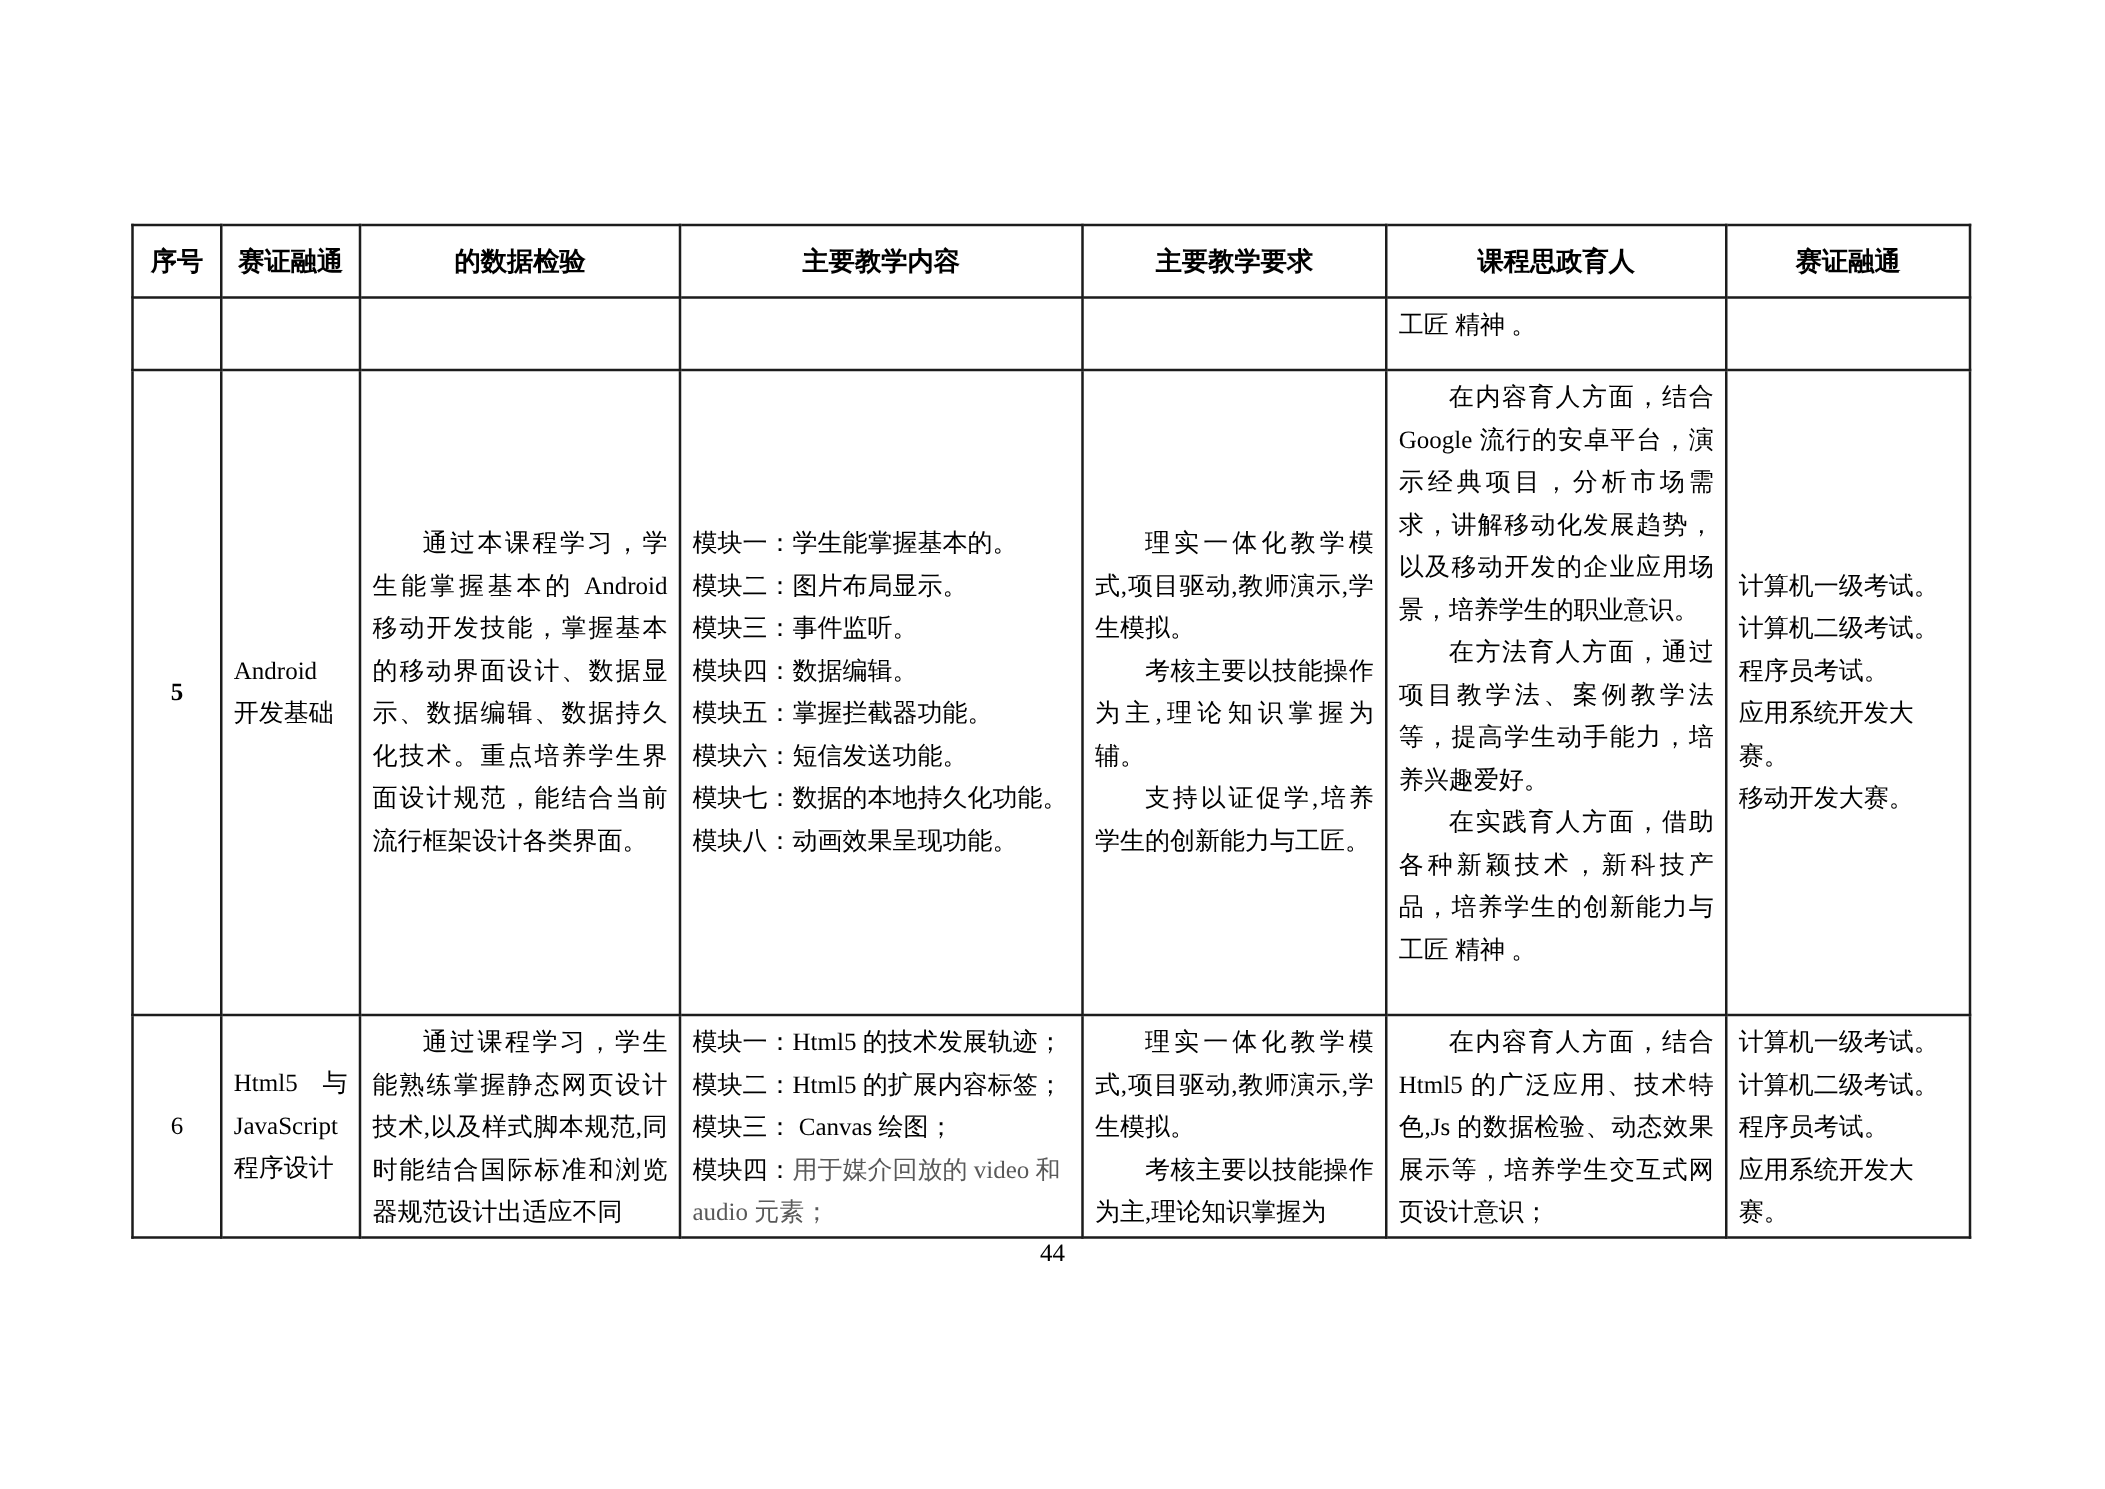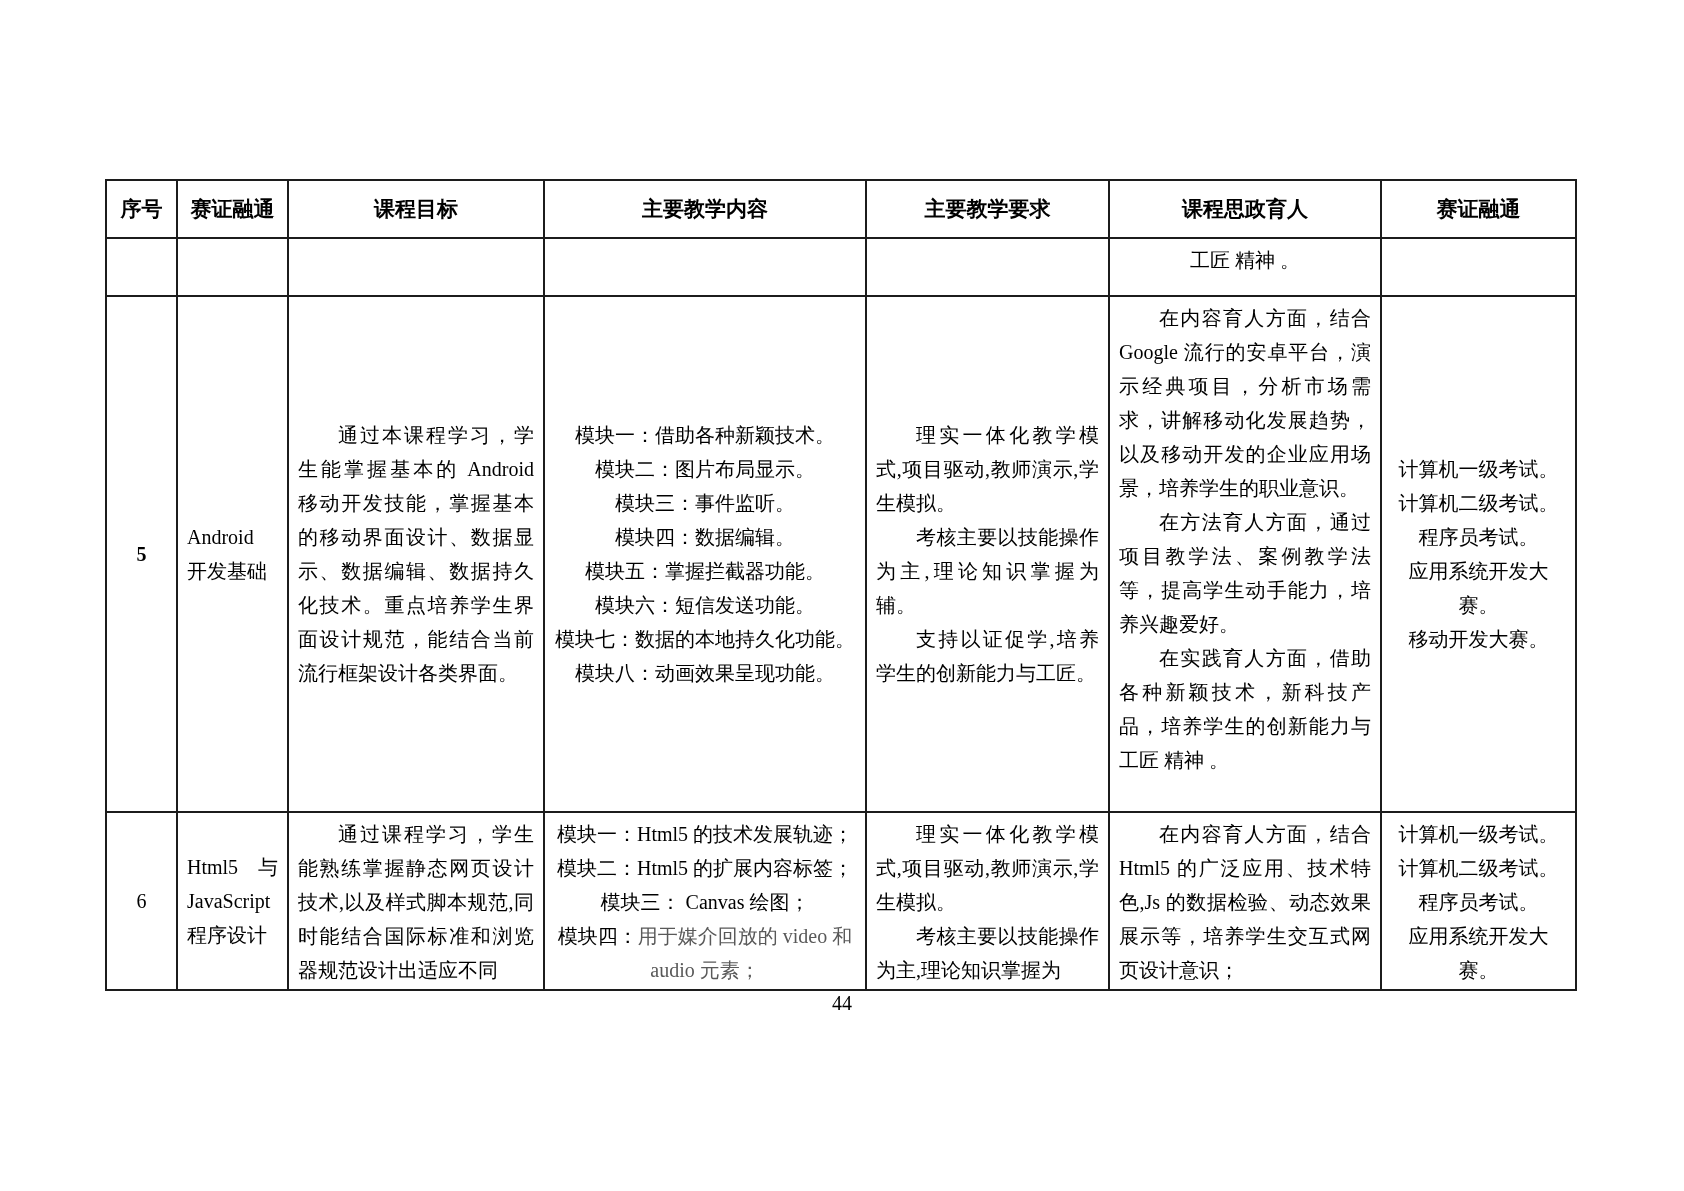--- a/index.html
+++ b/index.html
@@ -33,21 +33,21 @@
     height:52px;
     padding:2px 4px;
   }
   tr.carryover-row td { height:50px; vertical-align:top; }
   tr.row-5 td { height:508px; }
   tr.row-6 td { height:165px;margin-top:44px; }
   td.cell-num { text-align:center; }
   td.cell-num.bold { font-weight:bold; }
   td.cell-name { text-align:justify; }
   .para { margin:0; text-indent:2em; text-align:justify; }
-  .line { margin:0; text-align:center; }
+  .line { margin:0; text-align:left; }
   td.top-align { vertical-align:top; padding-top:4px; }
   .gray-text { color:#595959; }
   .pageno {
     position:absolute;
     left:0; right:0; top:992px;
     text-align:center;
     font-size:20px;
   }
 </style>
 </head>
@@ -63,21 +63,21 @@
       <col style="width:322px">
       <col style="width:243px">
       <col style="width:272px">
       <col style="width:195px">
     </colgroup>
 
     <tbody>
         <tr class="header-row">
       <th>序号</th>
       <th>赛证融通</th>
-      <th>课程目标</th>
+      <th>的数据检验</th>
       <th>主要教学内容</th>
       <th>主要教学要求</th>
       <th>课程思政育人</th>
       <th>赛证融通</th>
     </tr>
 
     <tr class="carryover-row">
       <td></td>
       <td></td>
       <td></td>
@@ -89,21 +89,21 @@
       <td></td>
     </tr>
 
     <tr class="row-5">
       <td class="cell-num bold">5</td>
       <td class="cell-name">Android 开发基础</td>
       <td>
         <p class="para">通过本课程学习，学生能掌握基本的 Android 移动开发技能，掌握基本的移动界面设计、数据显示、数据编辑、数据持久化技术。重点培养学生界面设计规范，能结合当前流行框架设计各类界面。</p>
       </td>
       <td>
-        <div class="line">模块一：借助各种新颖技术。</div>
+        <div class="line">模块一：学生能掌握基本的。</div>
         <div class="line">模块二：图片布局显示。</div>
         <div class="line">模块三：事件监听。</div>
         <div class="line">模块四：数据编辑。</div>
         <div class="line">模块五：掌握拦截器功能。</div>
         <div class="line">模块六：短信发送功能。</div>
         <div class="line">模块七：数据的本地持久化功能。</div>
         <div class="line">模块八：动画效果呈现功能。</div>
       </td>
       <td>
         <p class="para">理实一体化教学模式,项目驱动,教师演示,学生模拟。</p>

